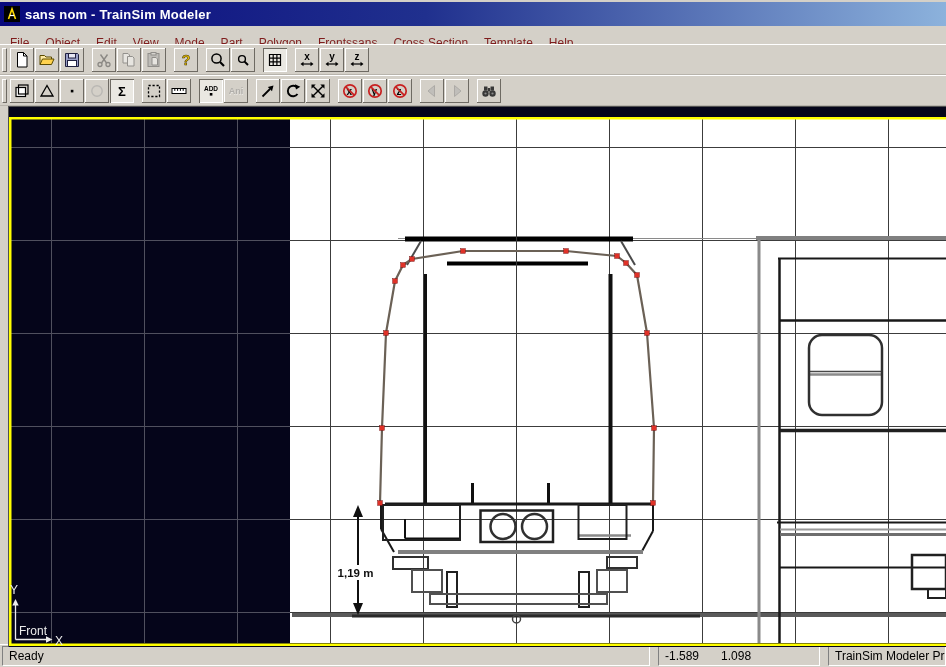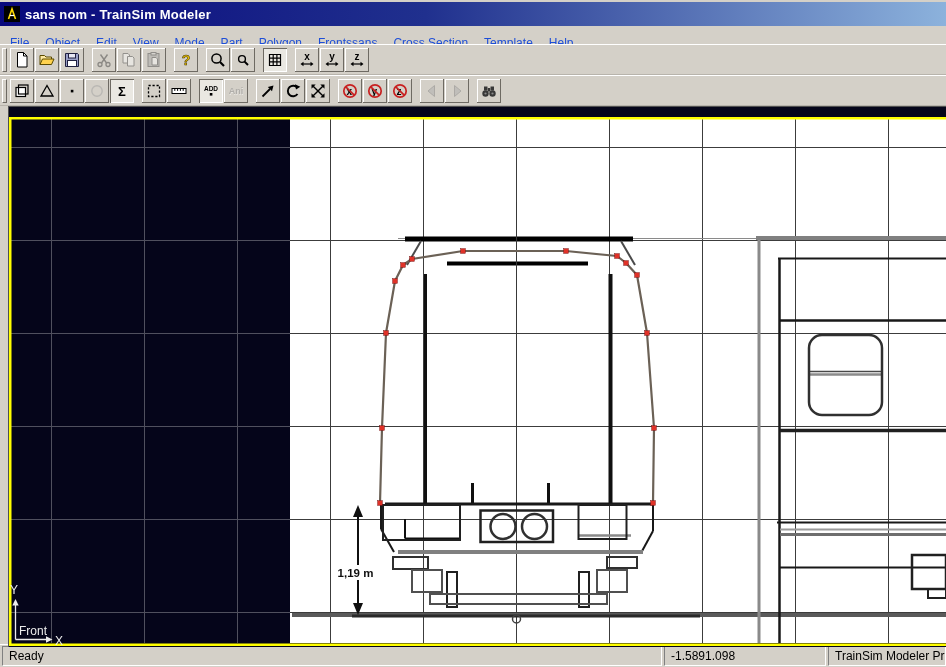--- a/index.html
+++ b/index.html
@@ -6,45 +6,45 @@
   .window{width:946px;height:667px;display:flex;flex-direction:column;background:#d4d0c8;
     font-family:"Liberation Sans",sans-serif;overflow:hidden;position:relative;}
   .frame-top{height:2px;background:#d4d0c8;}
   
   .titlebar{height:24px;display:flex;align-items:center;gap:5px;padding:0 4px;
     background:linear-gradient(90deg,#08087c 0%,#20308e 45%,#8cb2dc 100%);}
   .titlebar .title{color:#fff;font-size:13px;font-weight:bold;letter-spacing:.2px;white-space:nowrap;}
   .app-icon{width:16px;height:16px;flex:0 0 16px;}
   
   .menubar{height:18px;display:flex;align-items:center;padding-left:2px;font-size:12px;background:#d4d0c8;}
-  .menu-item{padding:18px 8px 2px 8px;color:#1d4ed8;cursor:default;white-space:nowrap;}
+  .menu-item{padding:18px 8px 2px 8px;color:#7f1d1d;cursor:default;white-space:nowrap;}
   .menu-item .mkey{text-decoration:underline;}
   
   .toolbar{height:30px;display:flex;align-items:center;background:#d4d0c8;border-top:1px solid #ffffff;
     box-shadow:inset 0 -1px 0 #b8b4ac;}
   .tb-grip{width:3px;height:22px;margin:0 2px 0 2px;border:1px solid;border-color:#ffffff #6e6a63 #6e6a63 #ffffff;}
   .tb-btn{width:24px;height:24px;margin:0 0 0 1px;padding:0;background:#d4d0c8;border:0;
     box-shadow:inset -1px -1px 0 #6e6a63,inset 1px 1px 0 #ffffff;
     display:flex;align-items:center;justify-content:center;cursor:default;}
   .tb-btn.pressed{background:#eae8e2;box-shadow:inset 1px 1px 0 #6e6a63,inset -1px -1px 0 #ffffff;}
   .tb-btn.disabled svg{opacity:.45;filter:grayscale(1);}
   .tb-sep{width:7px;height:1px;}
   
   .canvas-row{flex:1;display:flex;background:#fde047;min-height:0;}
   .canvas-left-frame{width:8px;background:#d4d0c8;}
   .canvas-wrap{flex:1;position:relative;min-width:0;}
   .canvas-wrap svg{display:block;cursor:crosshair;}
   
-  .statusbar{height:22px;display:flex;align-items:center;gap:2px;padding:0 0 0 2px;background:#d4d0c8;
+  .statusbar{height:22px;display:flex;align-items:center;gap:8px;padding:0 0 0 2px;background:#d4d0c8;
     border-top:1px solid #ffffff;font-size:12px;}
   .sb-panel{height:16px;display:flex;align-items:center;padding:1px 6px;
     border:1px solid;border-color:#808080 #ffffff #ffffff #808080;white-space:nowrap;overflow:hidden;}
   .sb-message{flex:1;}
   .sb-coords{width:148px;}
-  .sb-coords .coord-y{}
+  .sb-coords .coord-y{margin-left:22px;}
   .sb-object{width:263px;}
   .sb-edition{width:104px;}
 </style>
 </head>
 <body>
 
 <div class="window">
   <div class="frame-top"></div>
 
   <div class="titlebar">

